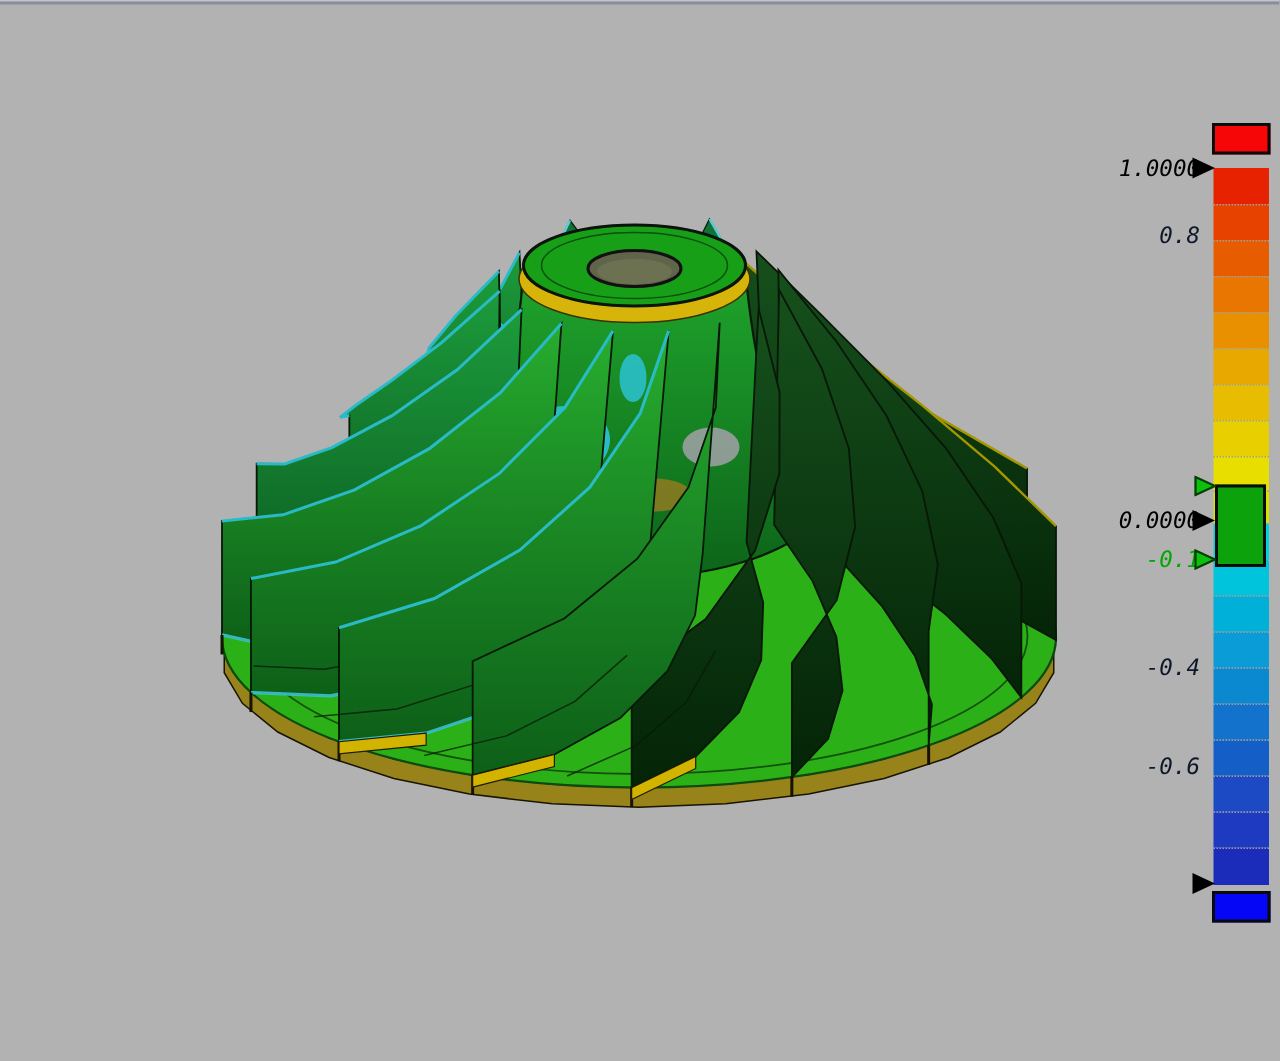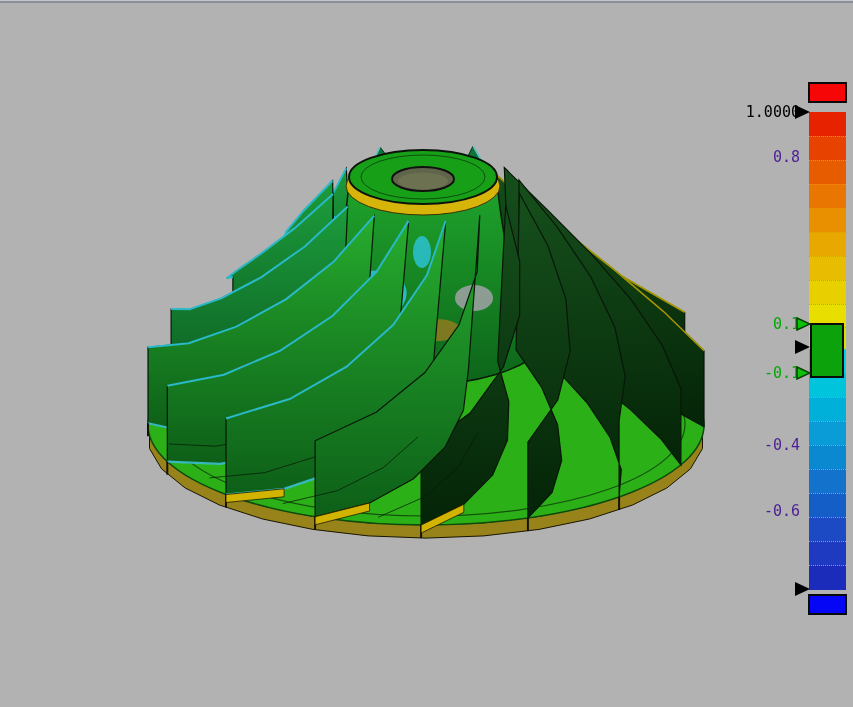--- a/index.html
+++ b/index.html
@@ -2,25 +2,25 @@
 <html><head>
 <meta charset="utf-8">
 <style>
   html,body{margin:0;padding:0;width:853px;height:707px;overflow:hidden;
     background:#b2b2b2;font-family:"DejaVu Sans Mono","Liberation Mono",monospace;}
   #stage{position:relative;width:853px;height:707px;background:#b2b2b2;}
   .top-edge{position:absolute;top:0;left:0;right:0;height:1px;background:#c2c5cc;}
   .top-edge2{position:absolute;top:1px;left:0;right:0;height:2px;background:#8a8e99;}
   #impeller{position:absolute;left:0;top:0;}
   
-  #legend{position:absolute;left:0;top:0;width:853px;height:536px;pointer-events:none;}
+  #legend{position:absolute;left:0;top:0;width:853px;height:536px;pointer-events:none;font-style:italic;}
   #legend *{pointer-events:auto;}
   .lab{position:absolute;left:648px;width:152px;text-align:right;
        font-size:15px;line-height:16px;white-space:pre;}
-  .lab-black{color:#000000;} .lab-gray{color:#4c1d95;} .lab-green{color:#00a800;}
+  .lab-black{color:#000000;} .lab-gray{color:#0f172a;} .lab-green{color:#00a800;}
   #scale-bar{position:absolute;left:809px;top:112px;width:37px;}
   .seg{width:100%;box-sizing:border-box;}
   .seg + .seg{border-top:1px dotted #9e9e9e;}
   .cbox{position:absolute;left:808px;width:35px;height:17px;border:2px solid #0a0a0a;}
   #box-max{top:82px;}
   #box-min{top:594px;}
   #box-tol{position:absolute;left:810px;top:323px;width:30px;height:51px;
            border:2px solid #0a0a0a;}
   .tri-black{position:absolute;left:795px;width:0;height:0;
     border-top:7px solid transparent;border-bottom:7px solid transparent;
@@ -150,21 +150,21 @@
         <div class="seg" style="height: 24px; background: rgb(20, 94, 200);"></div>
         <div class="seg" style="height: 24px; background: rgb(28, 74, 196);"></div>
         <div class="seg" style="height: 24px; background: rgb(30, 58, 192);"></div>
         <div class="seg" style="height: 25px; background: rgb(28, 44, 186);"></div>
       </div>
     <div id="box-tol" style="background: rgb(12, 162, 12);"></div>
     <div class="cbox" id="box-min" style="background: rgb(6, 6, 246);"></div>
 
     <div class="lab lab-black" style="top:104px">1.0000</div>
     <div class="lab lab-gray" style="top:149px">0.8</div>
-    <div class="lab lab-green" style="top:316px">0.1</div>
+    <div class="lab lab-black" style="top:339px">0.0000</div>
     <div class="lab lab-green" style="top:365px">-0.1</div>
     <div class="lab lab-gray" style="top:437px">-0.4</div>
     <div class="lab lab-gray" style="top:503px">-0.6</div>
 
     <div class="tri-black" style="top:105px"></div>
     <div class="tri-black" style="top:340px"></div>
     <div class="tri-black" style="top:582px"></div>
     <svg class="tri-green" style="top:317px" viewBox="0 0 15 14">
       <polygon points="1,1 14,7 1,13" fill="#0cc00c" stroke="#063f06" stroke-width="1.5"></polygon>
       </svg>

